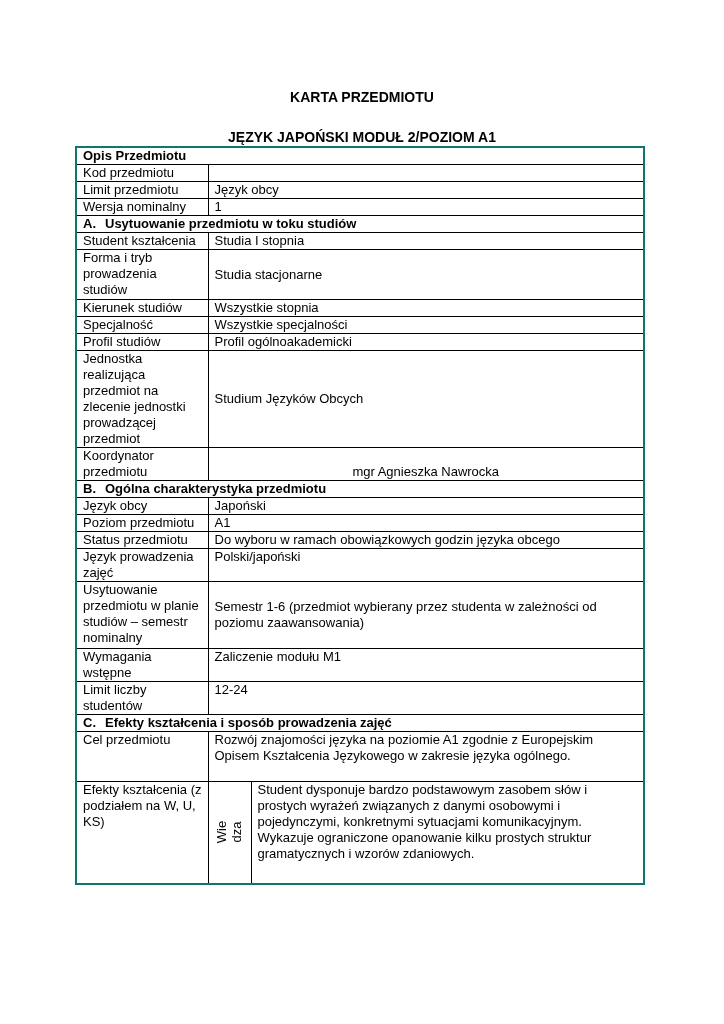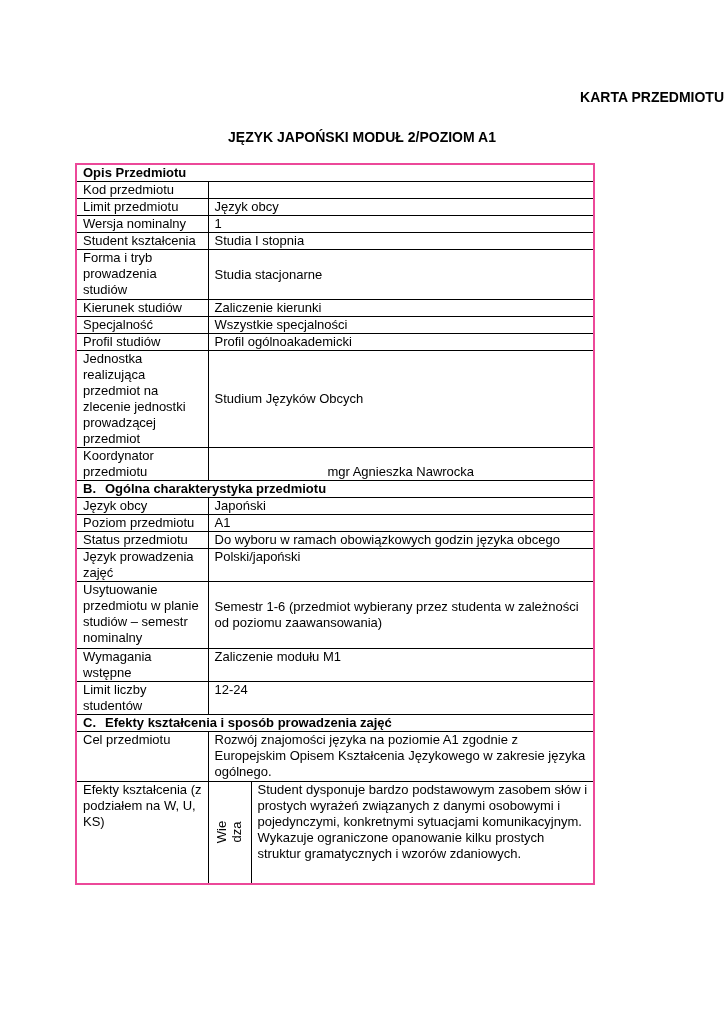--- a/index.html
+++ b/index.html
@@ -11,38 +11,38 @@
     width: 724px;
     height: 1024px;
     overflow: hidden;
     color: #000000;
     font-family: "Liberation Sans", sans-serif;
     font-size: 13px;
     line-height: 16px;
   }
   .doc-title {
     padding-top: 89px;
-    text-align: right;
+    text-align: center;
     font-weight: bold;
     font-size: 14px;
     line-height: 17px;
   }
   .doc-subtitle {
     margin-top: 23px;
     text-align: center;
     font-weight: bold;
     font-size: 14px;
     line-height: 17px;
   }
   table.card {
     border-collapse: collapse;
     table-layout: fixed;
-    margin: 17px 0 0 75px;
-    width: 520px;
-    border: 2px solid #ec4899;
+    margin: 0 0 0 75px;
+    width: 570px;
+    border: 2px solid #0f766e;
   }
   table.card td {
     border: 1px solid #000;
     padding: 0 6px;
     vertical-align: top;
     overflow: hidden;
   }
   td.full-header { font-weight: bold; }
   td.section-cell {
     font-weight: bold;
@@ -95,34 +95,39 @@
   <tr>
     <td>Limit przedmiotu</td>
     <td colspan="2">Język obcy</td>
   </tr>
 
   <tr>
     <td>Wersja nominalny</td>
     <td colspan="2">1</td>
   </tr>
 
+  <tr>
+    <td colspan="3" class="section-cell">
+      <span class="sec-letter">A.</span><span>Usytuowanie przedmiotu w toku studiów</span>
+    </td>
+  </tr>
 
   <tr>
     <td>Student kształcenia</td>
     <td colspan="2">Studia I stopnia</td>
   </tr>
 
   <tr class="h50">
     <td>Forma i tryb prowadzenia studiów</td>
     <td colspan="2" class="vmid">Studia stacjonarne</td>
   </tr>
 
   <tr>
     <td>Kierunek studiów</td>
-    <td colspan="2">Zaliczenie kierunki</td>
+    <td colspan="2">Wszystkie stopnia</td>
   </tr>
 
   <tr>
     <td>Specjalność</td>
     <td colspan="2">Wszystkie specjalności</td>
   </tr>
 
   <tr>
     <td>Profil studiów</td>
     <td colspan="2">Profil ogólnoakademicki</td>

